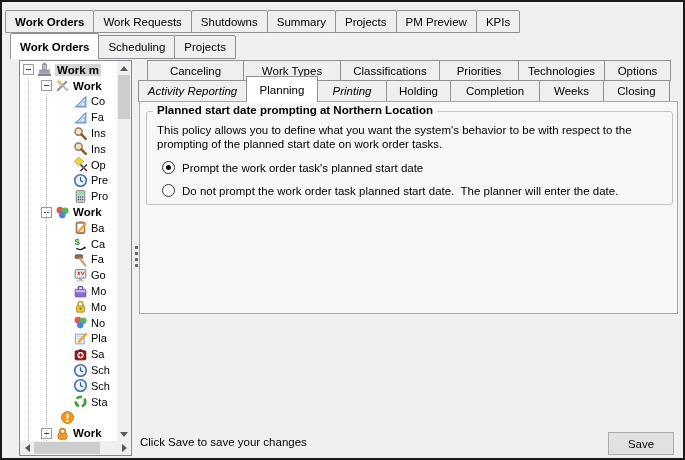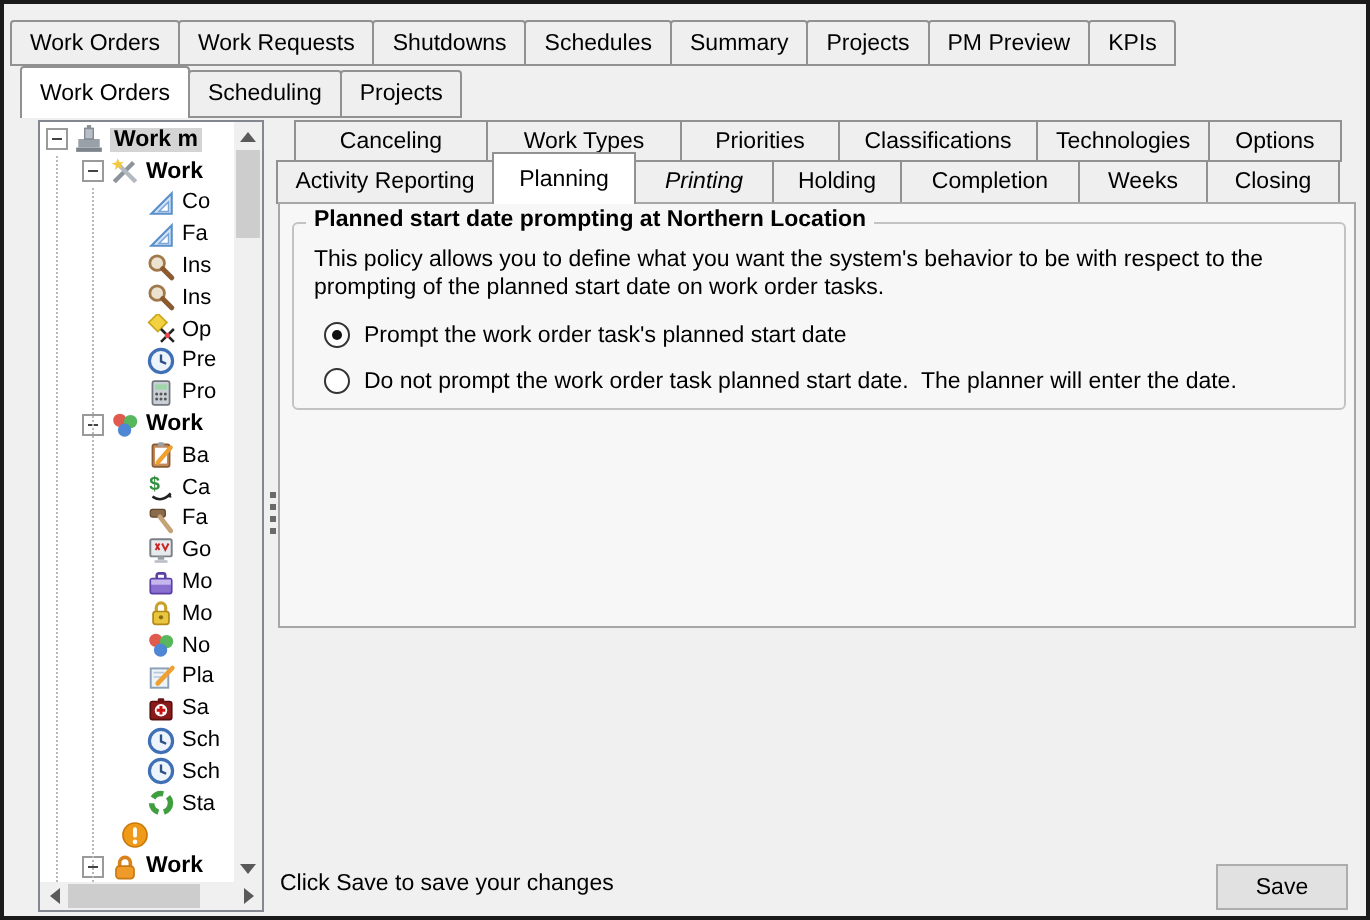--- a/index.html
+++ b/index.html
@@ -13,21 +13,21 @@
   
   .tabstrip { display:flex; align-items:flex-end; }
   .strip-main { position:absolute; left:3px; top:2px; height:29px; }
   .strip-sub  { position:absolute; left:8px; top:31px; height:26px; }
   .tab {
     border:1px solid #919191; background:#efefef;
     padding:0 9px; display:flex; align-items:center; justify-content:center;
     height:23px; margin-left:-1px; white-space:nowrap; cursor:default;
     border-top-left-radius:2px; border-top-right-radius:2px;
   }
-  .strip-main .tab:first-child, .strip-sub .tab:first-child { margin-left:0; }
+  .strip-main .tab:first-child, .strip-sub .tab:first-child { margin-left:0;font-weight:bold; }
   .strip-main .tab.active { background:#fff; height:29px; border-bottom:none; z-index:3; }
   .strip-sub  .tab { height:24px; }
   .strip-sub  .tab.active { background:#fff; height:26px; border-bottom:none; z-index:3; }
   
   .tree-panel {
     position:absolute; left:17px; top:58px; width:113px; height:396px;
     background:#fff; border:1px solid #828790;
   }
   .tree-rows { position:absolute; left:0; top:1px; right:14px; bottom:14px; overflow:hidden; }
   .tree-row { display:flex; align-items:center; height:15.8px; white-space:nowrap; overflow:hidden; cursor:default; }
@@ -96,21 +96,20 @@
 </style>
 </head>
 <body>
 
 <div class="window">
 
   <div class="tabstrip strip-main" id="strip-main">
       <div class="tab">Work Orders</div>
       <div class="tab">Work Requests</div>
       <div class="tab">Shutdowns</div>
-      <div class="tab">Schedules</div>
       <div class="tab">Summary</div>
       <div class="tab">Projects</div>
       <div class="tab">PM Preview</div>
       <div class="tab">KPIs</div>
     </div>
   <div class="tabstrip strip-sub" id="strip-sub">
       <div class="tab active">Work Orders</div>
       <div class="tab">Scheduling</div>
       <div class="tab">Projects</div>
     </div>
@@ -408,27 +407,27 @@
         <i></i>
         <i></i>
         <i></i>
       </span>
   </div>
 
   <div class="settings-ctl">
     <div class="settings-row1 tabstrip" id="settings-row1">
         <div class="tab" style="width: 97px;">Canceling</div>
         <div class="tab" style="width: 98px;">Work Types</div>
+        <div class="tab" style="width: 100px;">Classifications</div>
         <div class="tab" style="width: 80px;">Priorities</div>
-        <div class="tab" style="width: 100px;">Classifications</div>
         <div class="tab" style="width: 87px;">Technologies</div>
         <div class="tab" style="width: 67px;">Options</div>
       </div>
     <div class="settings-row2 tabstrip" id="settings-row2">
-        <div class="tab" style="width: 109px;">Activity Reporting</div>
+        <div class="tab" style="width: 109px; font-style: italic;">Activity Reporting</div>
         <div class="tab active" style="width: 72px;">Planning</div>
         <div class="tab" style="width: 70px; font-style: italic;">Printing</div>
         <div class="tab" style="width: 65px;">Holding</div>
         <div class="tab" style="width: 90px;">Completion</div>
         <div class="tab" style="width: 65px;">Weeks</div>
         <div class="tab" style="width: 67px;">Closing</div>
       </div>
     <div class="page">
       <div class="groupbox">
         <span class="gb-title">Planned start date prompting at Northern Location</span>

